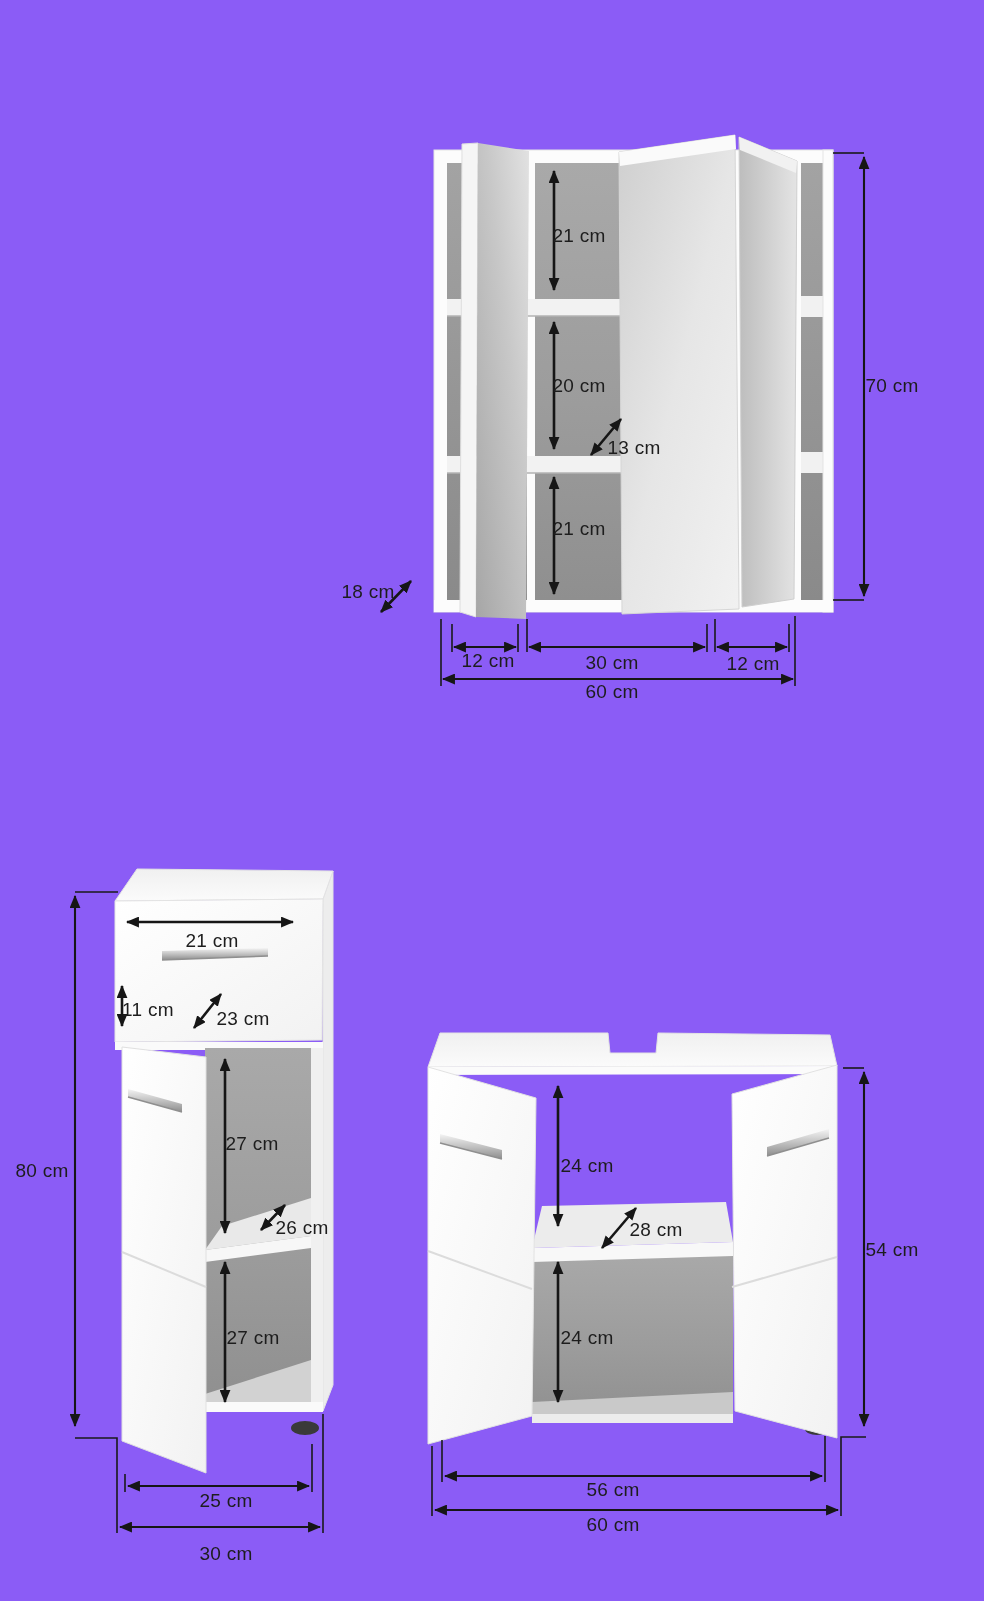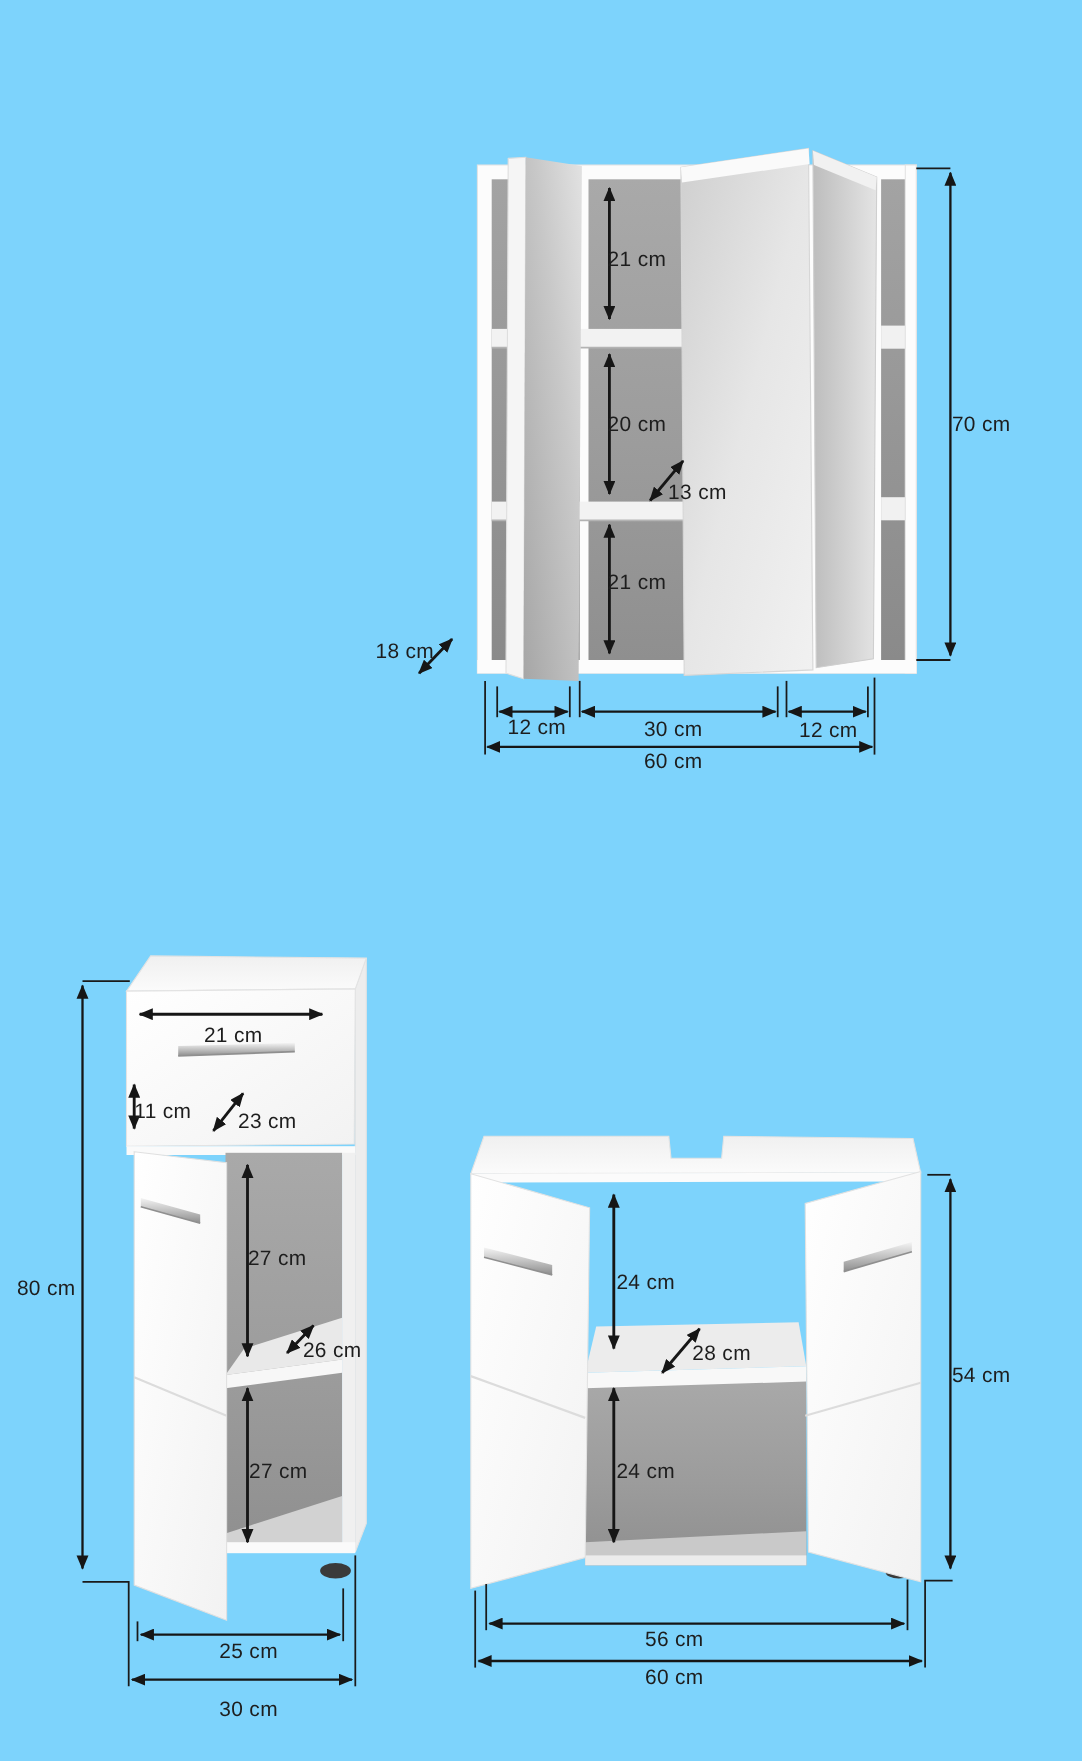--- a/index.html
+++ b/index.html
@@ -1,16 +1,16 @@
 <!DOCTYPE html>
 <html><head>
 <meta charset="utf-8">
 <style>
   html,body{margin:0;padding:0;background:#ffffff;}
-  .stage{position:relative;width:984px;height:1601px;background:#7dd3fc;overflow:hidden;
+  .stage{position:relative;width:984px;height:1601px;background:#8b5cf6;overflow:hidden;
          font-family:"Liberation Sans",sans-serif;}
   svg{display:block;}
   text.lbl{font-family:"Liberation Sans",sans-serif;font-size:19px;fill:#1d1d1d;letter-spacing:.3px;}
   .dim{stroke:#161616;stroke-width:2.6;fill:none;}
   .dimThin{stroke:#161616;stroke-width:2.1;fill:none;}
   .guide{stroke:#1a1a1a;stroke-width:1.6;fill:none;}
   .edge{stroke:#e3e3e3;stroke-width:1;}
   .seam{stroke:#dcdcdc;stroke-width:2;fill:none;}
 </style>
 </head>

